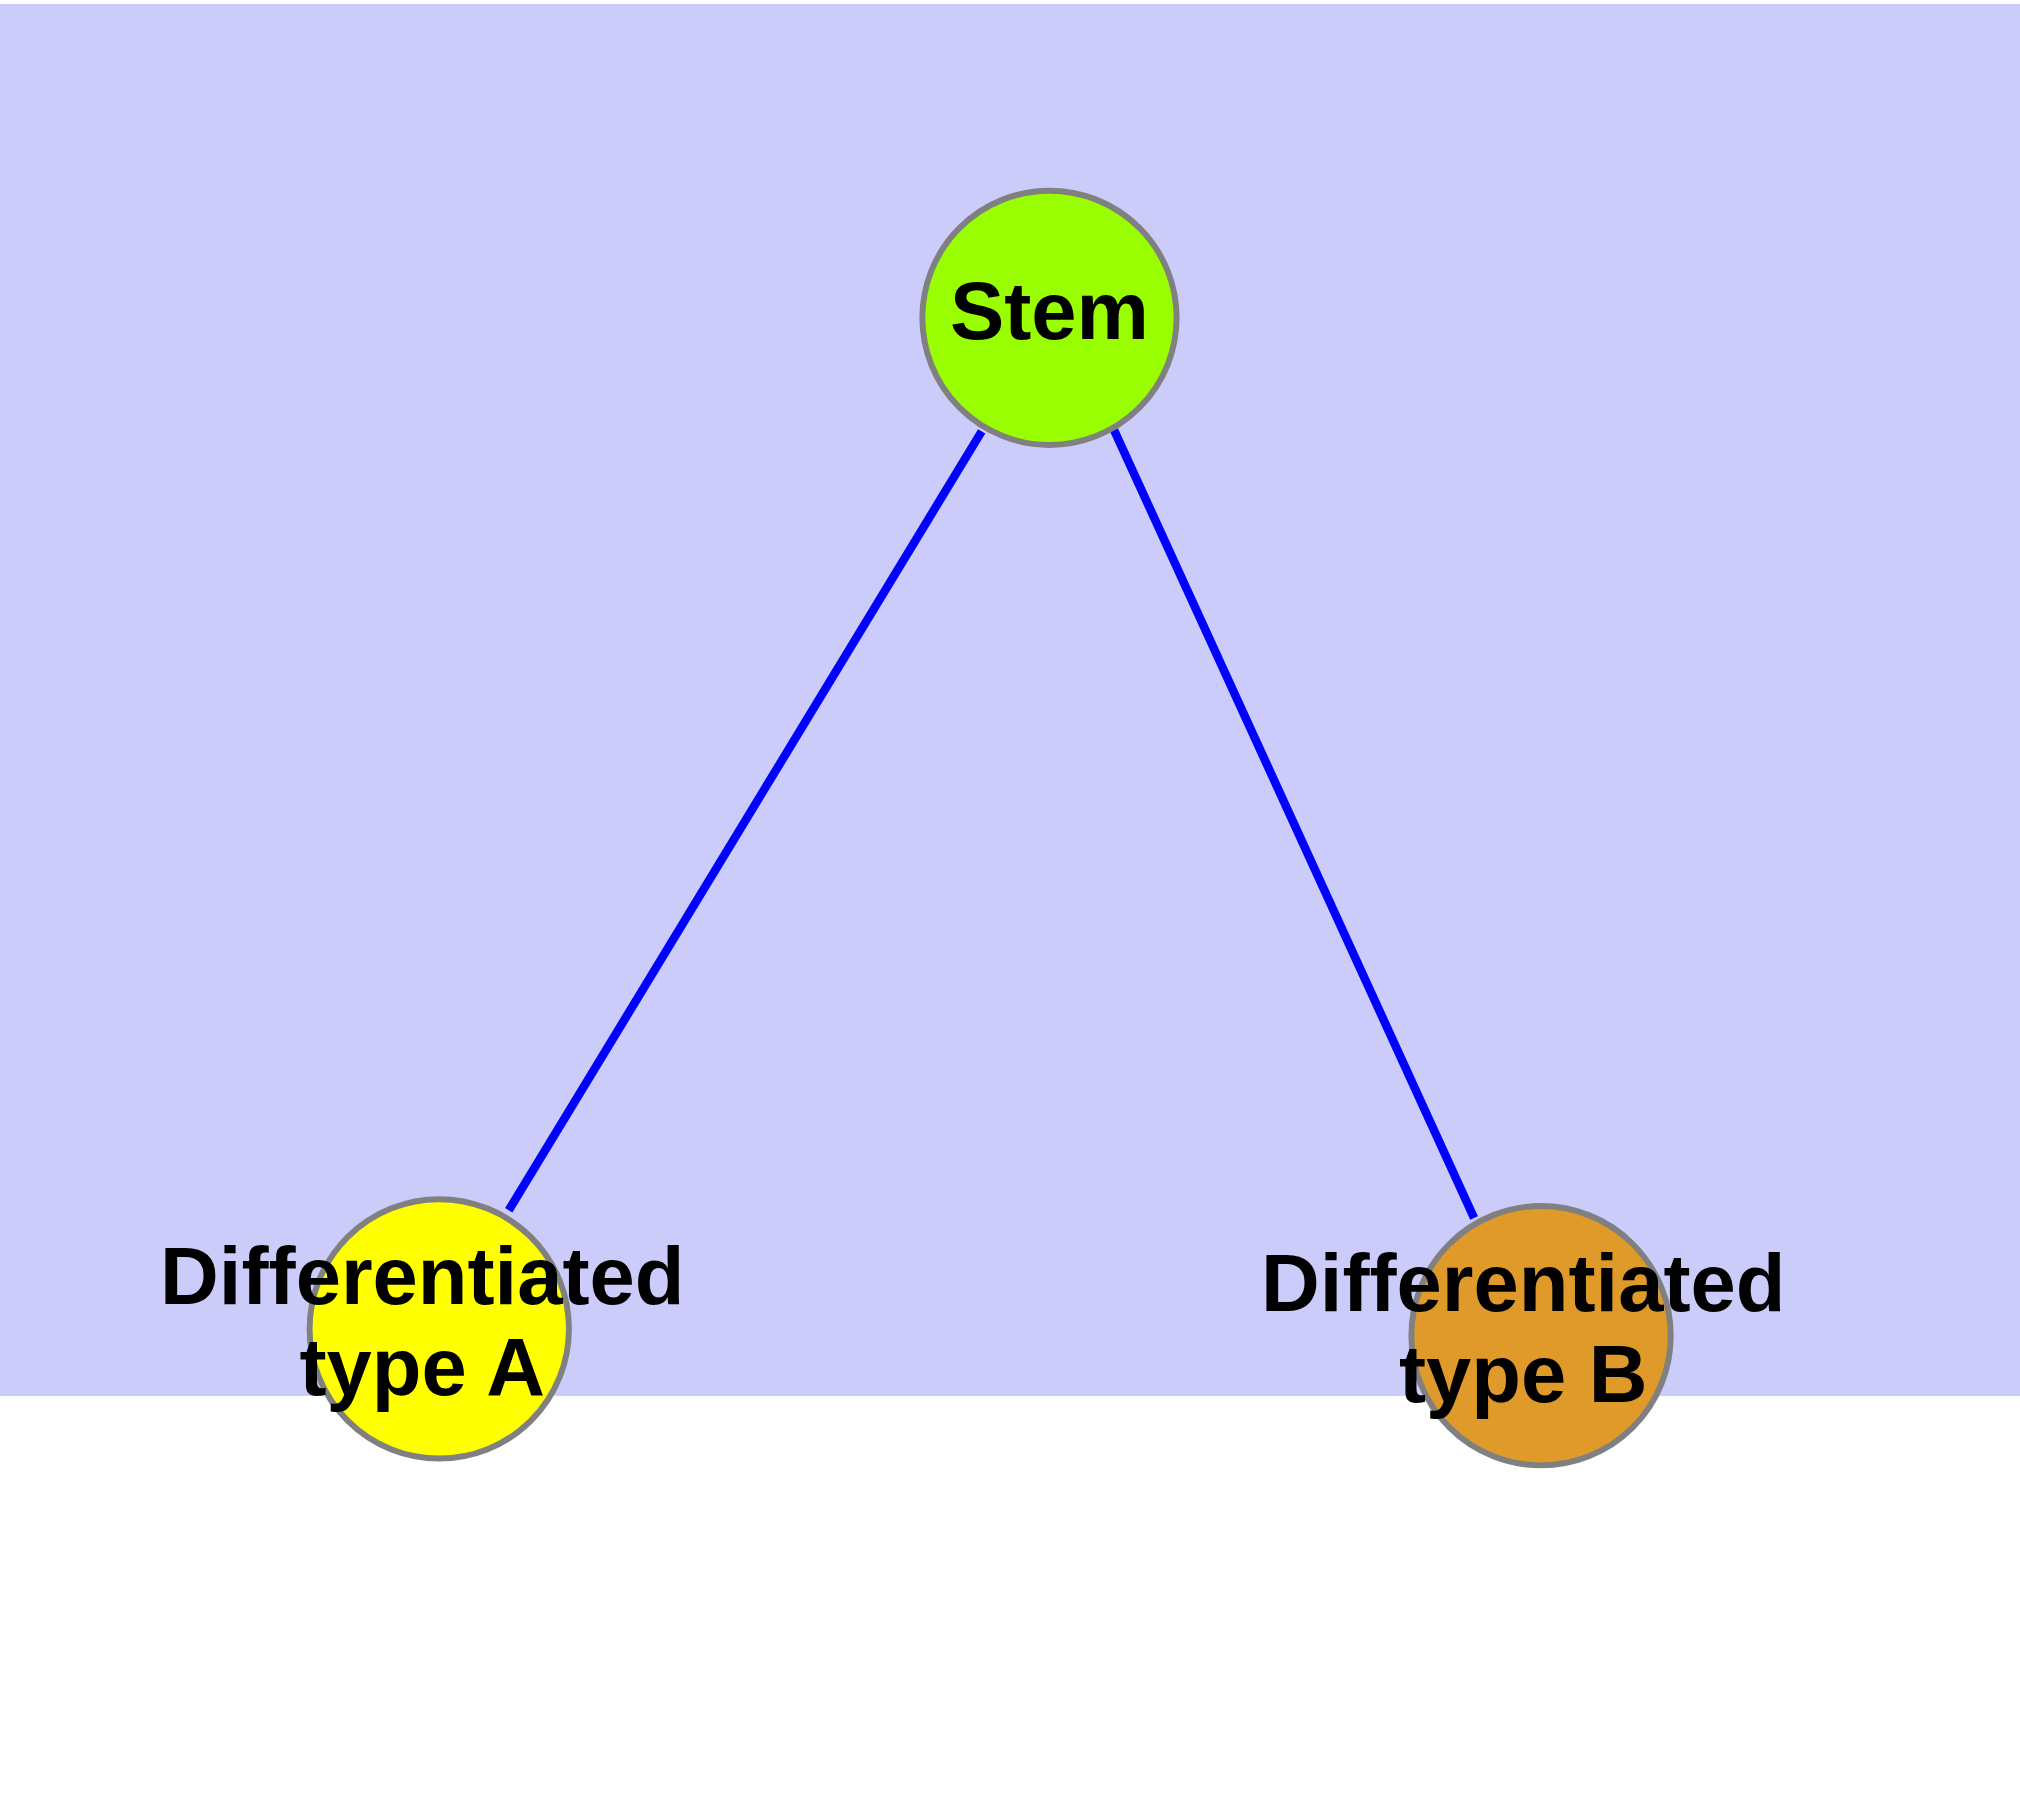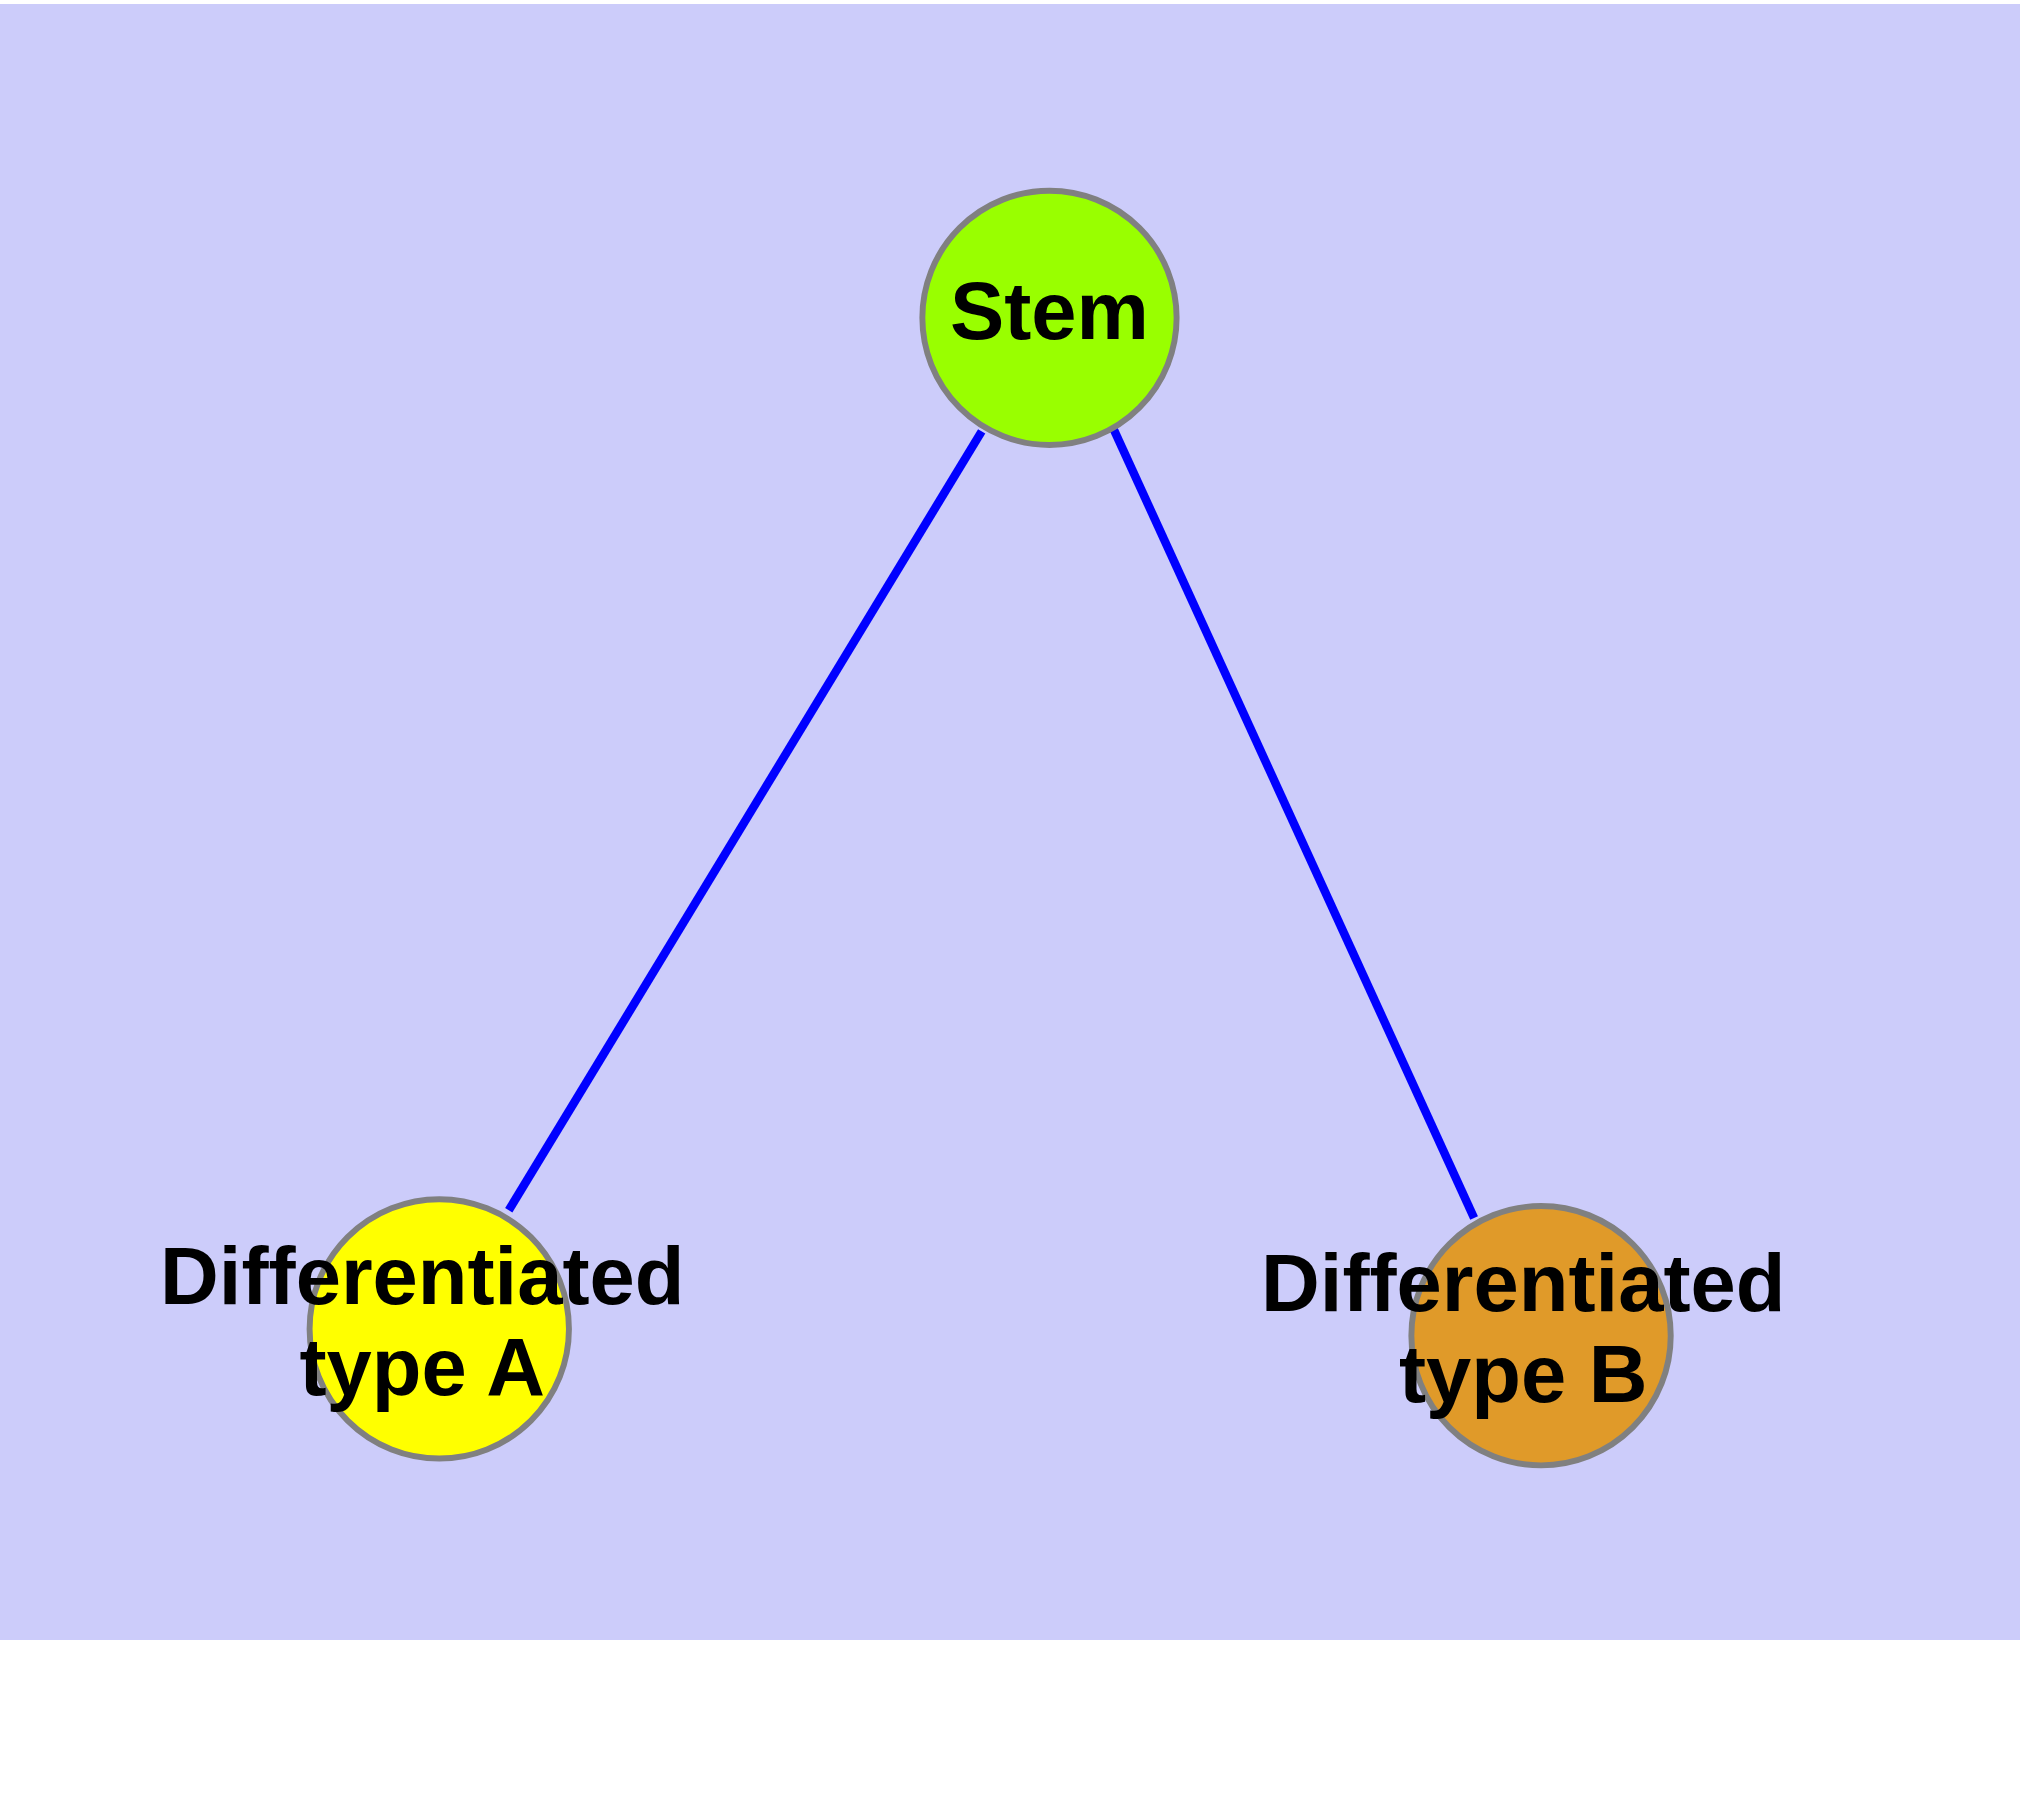--- a/index.html
+++ b/index.html
@@ -39,21 +39,21 @@
     top: 0;
     left: 0;
     width: 2021px;
     height: 4.2px;
     background: #ffffff;
   }
 </style>
 </head>
 <body style="width: 2021px; height: 1812px;">
 
-<div id="graph-canvas" style="width: 2021px; height: 1640px; background: rgb(204, 204, 250);">
+<div id="graph-canvas" style="width: 2021px; height: 1396px; background: rgb(204, 204, 250);">
   <svg id="graph-svg" viewBox="0 0 2384 2138">
     <g id="edges-layer">
         <line x1="1158" y1="509" x2="600" y2="1428" stroke="#0000ff" stroke-width="10" stroke-linecap="butt"></line>
         <line x1="1314" y1="507" x2="1739" y2="1437" stroke="#0000ff" stroke-width="10" stroke-linecap="butt"></line>
       </g>
     <g id="nodes-layer">
         <g>
           <circle cx="1238" cy="375" r="150" fill="#99ff00" stroke="#808080" stroke-width="7"></circle>
           <text class="node-label" x="1238" y="375" font-size="96" fill="#000000"><tspan x="1238" dy="0">Stem</tspan></text>
         </g>

